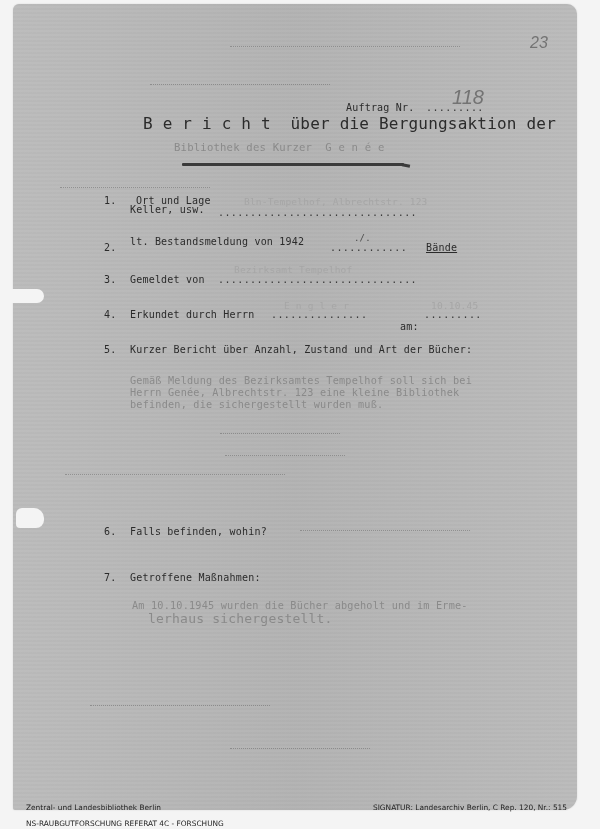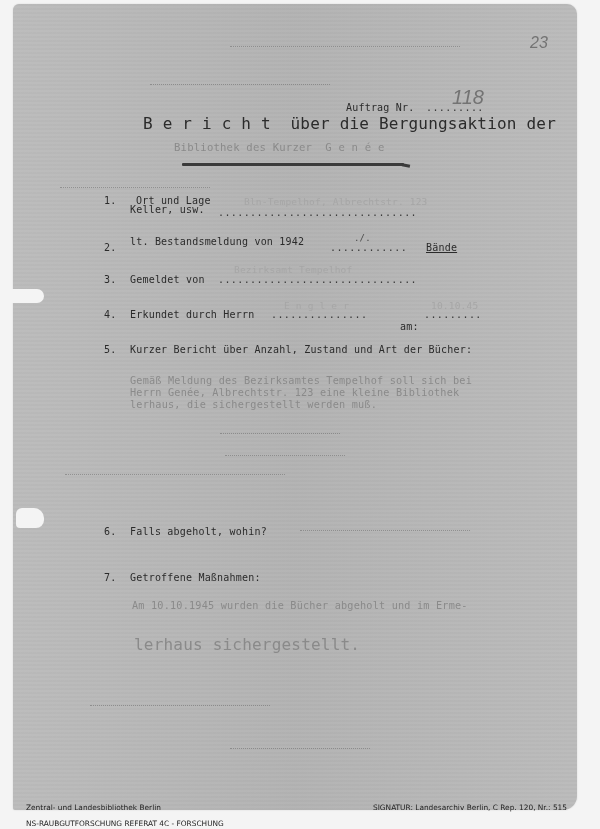--- a/index.html
+++ b/index.html
@@ -101,25 +101,25 @@
 <div class="tw dots" style="left:271px; top:309px;">...............</div>
 <div class="faint ghost" style="left:284px; top:300px;">E n g l e r</div>
 <div class="tw" style="left:400px; top:321px;">am:</div>
 <div class="tw dots" style="left:424px; top:309px;">.........</div>
 <div class="faint ghost" style="left:431px; top:300px;">10.10.45</div>
 
 <div class="tw" style="left:104px; top:344px;">5.</div>
 <div class="tw" style="left:130px; top:344px;">Kurzer Bericht über Anzahl, Zustand und Art der Bücher:</div>
 <div class="faint" style="left:130px; top:375px; font-size:10.2px;">Gemäß Meldung des Bezirksamtes Tempelhof soll sich bei</div>
 <div class="faint" style="left:130px; top:387px; font-size:10.2px;">Herrn Genée, Albrechtstr. 123 eine kleine Bibliothek</div>
-<div class="faint" style="left:130px; top:399px; font-size:10.2px;">lerhaus, die sichergestellt werden muß.</div>
+<div class="faint" style="left:130px; top:399px; font-size:10.2px;">befinden, die sichergestellt wurden muß.</div>
 
 <div class="tw" style="left:104px; top:526px;">6.</div>
-<div class="tw" style="left:130px; top:526px;">Falls abgeholt, wohin?</div>
+<div class="tw" style="left:130px; top:526px;">Falls befinden, wohin?</div>
 
 <div class="tw" style="left:104px; top:572px;">7.</div>
 <div class="tw" style="left:130px; top:572px;">Getroffene Maßnahmen:</div>
 <div class="faint" style="left:132px; top:600px; font-size:10.2px;">Am 10.10.1945 wurden die Bücher abgeholt und im Ermе-</div>
-<div class="faint" style="left:134px; top:611px; font-size:16px;margin-top:24px;">lerhaus sichergestellt.</div>
+<div class="faint" style="left:148px; top:611px; font-size:13px;">lerhaus sichergestellt.</div>
 
 <div class="footer" style="left:26px; top:800px;"><span>Zentral- und Landesbibliothek Berlin</span>
 <span>NS-RAUBGUTFORSCHUNG REFERAT 4C - FORSCHUNG</span></div>
 <div class="footer" style="left:373px; top:800px;">SIGNATUR: Landesarchiv Berlin, C Rep. 120, Nr.: 515</div>
 
 </body></html>

